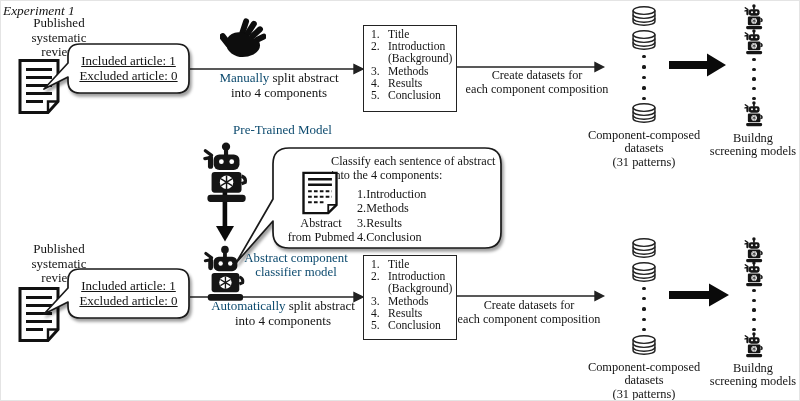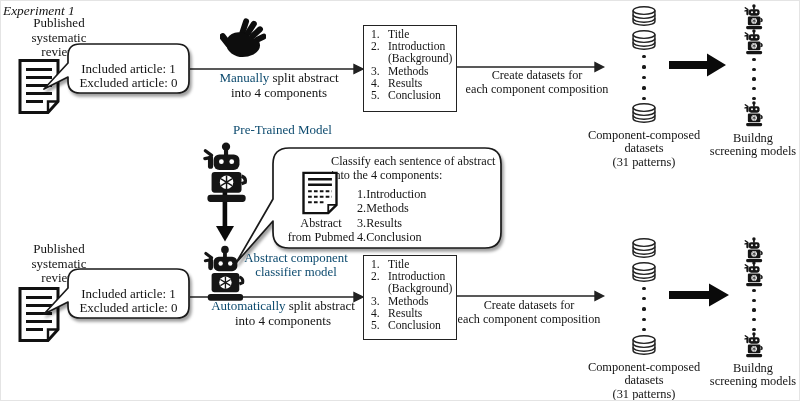--- a/index.html
+++ b/index.html
@@ -9,21 +9,21 @@
     overflow:hidden;border:1px solid #e4e4e4;box-sizing:border-box;
     font-size:13px;line-height:1.12;
   }
   .abs{position:absolute;}
   .pre{white-space:pre;}
   .ctr{text-align:center;}
   .blue{color:#0c4a6e;}
   .overlay{left:0;top:0;width:800px;height:401px;pointer-events:none;}
   svg.bubble{filter:drop-shadow(2.5px 3px 1.5px rgba(0,0,0,0.38));overflow:visible;}
   svg.bubble path{fill:#ffffff;stroke:#1a1a1a;stroke-width:1.7;stroke-linejoin:round;}
-  .bubtxt{display:flex;flex-direction:column;justify-content:flex-end;align-items:center;}
+  .bubtxt{display:flex;flex-direction:column;justify-content:center;align-items:center;text-decoration:underline;}
   .cbox{border:1.6px solid #222;background:#fff;font-size:11.6px;line-height:1.05;
         padding:3px 3px 2px 7px;box-sizing:border-box;}
   .crow{display:flex;}
   .cnum{width:17px;flex:none;}
   .ctext{white-space:pre;}
   .dots{display:flex;flex-direction:column;align-items:center;justify-content:space-between;}
   .dot{width:3.2px;height:3.2px;border-radius:50%;background:#1a1a1a;}
   .collabel{font-size:12.4px;line-height:1.08;text-align:center;}
   .small{font-size:12.2px;}
   .title{font-size:13.4px;font-style:italic;}

